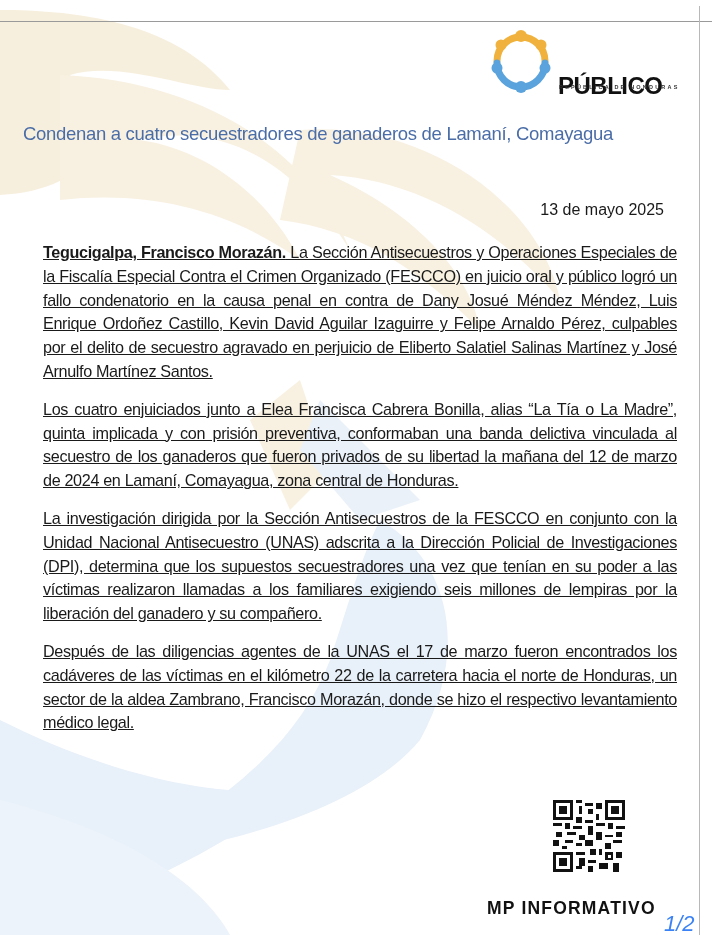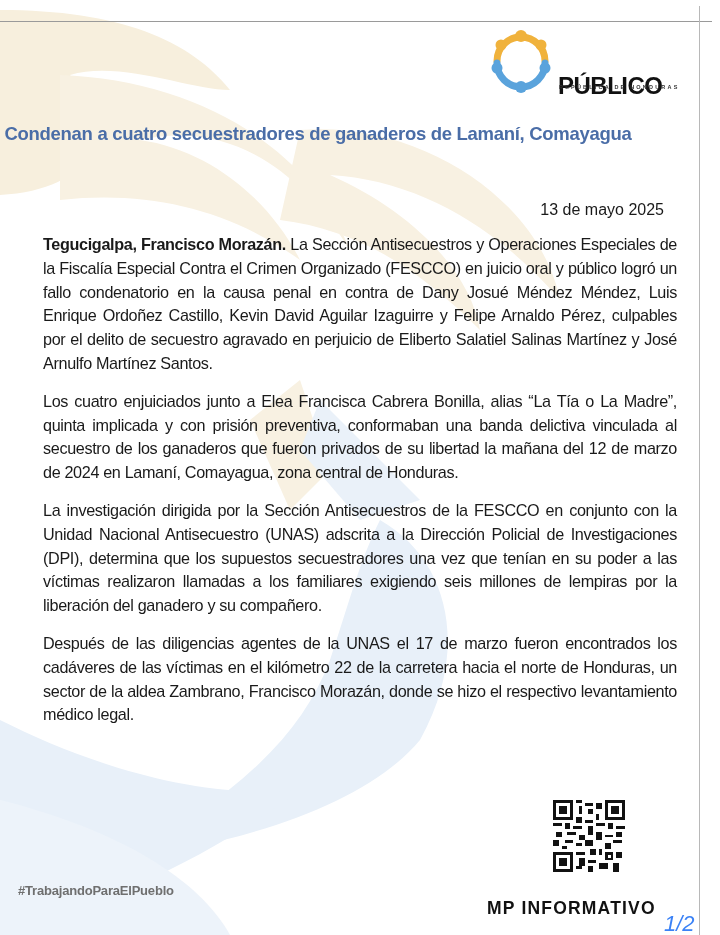--- a/index.html
+++ b/index.html
@@ -5,24 +5,24 @@
   html, body { margin:0; padding:0; }
   body { width:720px; height:935px; background:#ffffff; position:relative; overflow:hidden; font-family:"Liberation Sans", sans-serif; color:#1a1a1a; }
   .top-rule { position:absolute; left:0; top:21px; width:712px; height:1px; background:#9a9a9a; }
   .right-rule { position:absolute; left:699px; top:6px; width:1px; height:929px; background:#b8b8b8; }
   .watermark { position:absolute; left:0; top:0; width:720px; height:935px; pointer-events:none; }
   .logo { position:absolute; left:488px; top:28px; width:205px; height:70px; }
   .logo-mark { position:absolute; left:0; top:0; width:66px; height:66px; }
   .logo-text1 { position:absolute; left:70px; top:4px; font-weight:bold; font-size:24px; letter-spacing:-0.5px; color:#111; line-height:24px; }
   .logo-text2 { position:absolute; left:70px; top:30px; font-weight:bold; font-size:24px; letter-spacing:-0.5px; color:#111; line-height:24px;margin-top:16px; }
   .logo-sub { position:absolute; left:71px; top:56px; font-size:5.5px; letter-spacing:2.2px; color:#333; font-weight:bold; }
-  .title { position:absolute; left:0; width:636px; top:123px; text-align:center; font-weight:bold; font-size:18.5px; color:#4a6da7; letter-spacing:-0.3px; }
+  .title { position:absolute; left:0; width:636px; top:123px; text-align:center; font-weight:normal; font-size:18.5px; color:#4a6da7; letter-spacing:-0.3px; }
   .date { position:absolute; right:56px; top:201px; font-weight:normal; font-size:16px; color:#1a1a1a; }
   .body { position:absolute; left:43px; width:634px; top:233px; font-size:16.2px; line-height:23.8px; text-align:justify; letter-spacing:-0.35px; }
-  .body p { margin:0 0 14px 0; }
+  .body p { margin:8px 0 14px 0;text-decoration:underline; }
   .lead { font-weight:bold; }
   .qr { position:absolute; left:553px; top:800px; width:72px; height:72px; }
   .hashtags { position:absolute; left:18px; top:881px; font-weight:bold; font-size:13px; color:#6f6f6f; line-height:20px; letter-spacing:-0.2px; }
   .mp-info { position:absolute; left:487px; top:898px; font-weight:bold; font-size:17.5px; letter-spacing:1.2px; color:#111;text-align:center; }
   .page-num { position:absolute; left:664px; top:911px; font-size:22px; color:#3b82f6;font-style:italic; }
 </style>
 </head>
 <body>
 
 <svg class="watermark" viewBox="0 0 720 935">
@@ -115,16 +115,15 @@
       <rect x="19" y="19" width="1" height="1" fill="#fff"></rect>
     <rect x="22" y="18" width="2" height="2"></rect>
       <rect x="16" y="22" width="3" height="2"></rect>
       <rect x="21" y="22" width="2" height="3"></rect>
       <rect x="12" y="23" width="2" height="2"></rect>
       <rect x="8" y="23" width="2" height="1"></rect>
   </g>
 </svg>
 
 <div class="hashtags">
-  <div>#TrabajandoParaElPueblo</div>
 </div>
 <div class="mp-info">MP INFORMATIVO</div>
 <div class="page-num">1/2</div>
 
 </body></html>

